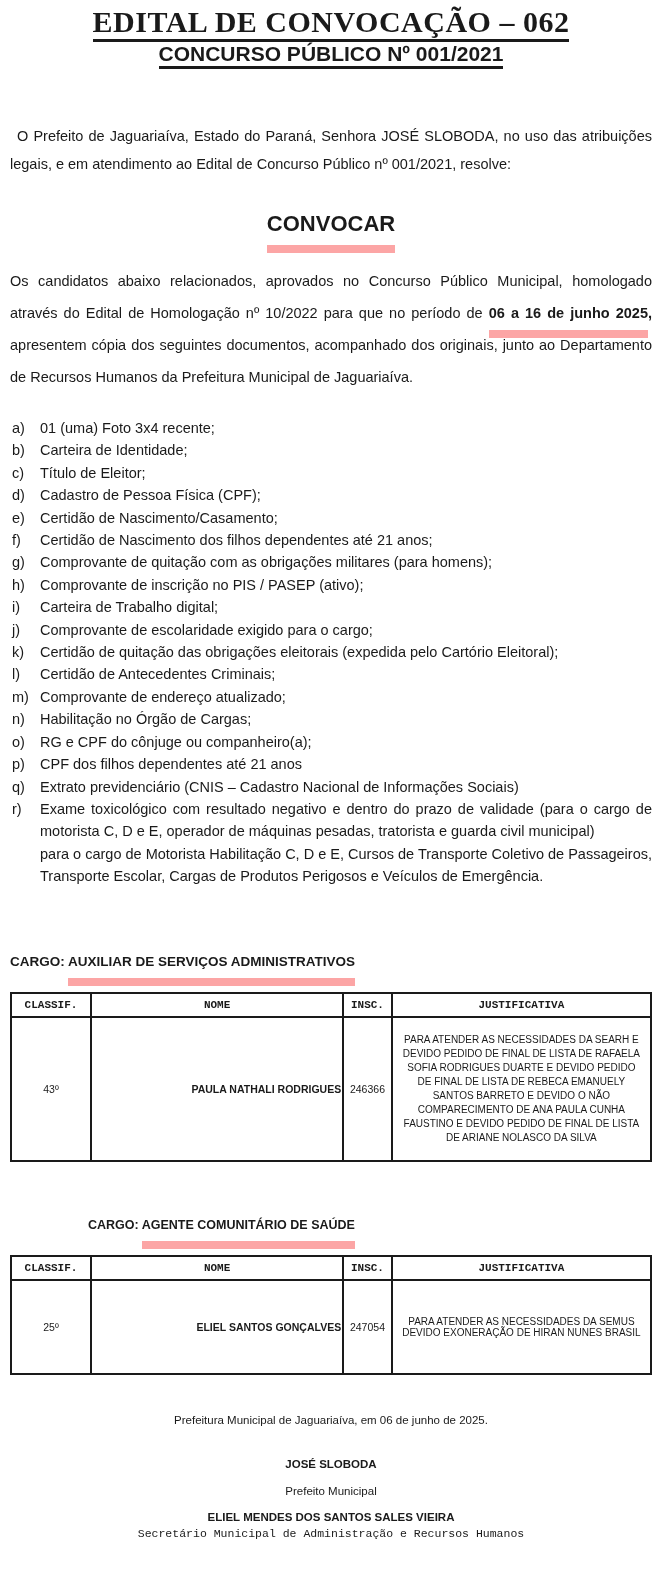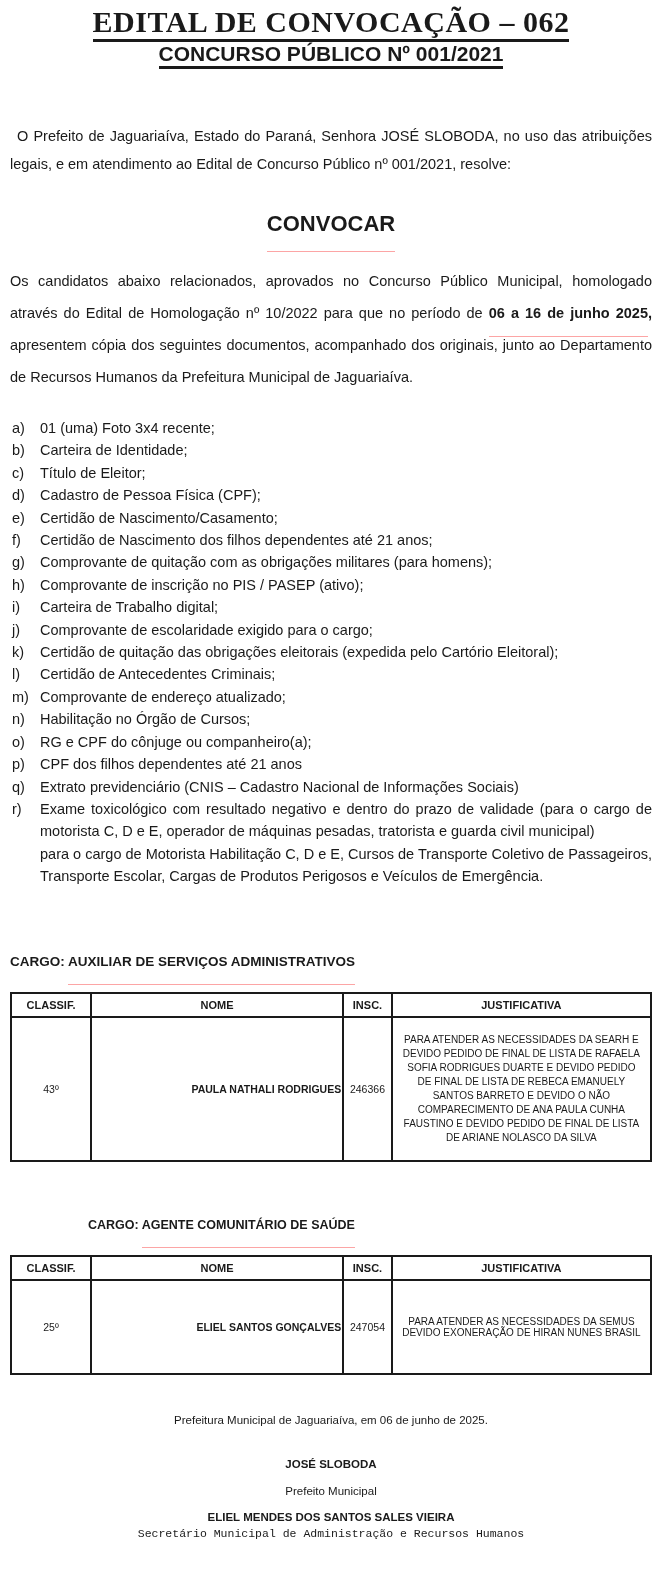--- a/index.html
+++ b/index.html
@@ -9,21 +9,21 @@
     height: 1584px;
     margin: 0 auto;
     background: #ffffff;
     color: #1a1a1a;
     font-family: "Liberation Sans", sans-serif;
     overflow: hidden;
     box-sizing: border-box;
     padding: 0 4px;
   }
   .u3 { border-bottom: 3px solid #1a1a1a; padding-bottom: 1px; }
-  .u2 { border-bottom: 1px solid #fca5a5; padding-bottom: 15px; }
+  .u2 { border-bottom: 8px solid #fca5a5; padding-bottom: 9px; }
 
   .doc-title {
     margin-top: 5px;
     text-align: center;
     font-family: "Liberation Serif", serif;
     font-weight: bold;
     font-size: 30px;
     line-height: 34px;
     letter-spacing: 0.5px;
   }
@@ -87,20 +87,21 @@
   table.doc-table th, table.doc-table td {
     border: 2px solid #1a1a1a;
     vertical-align: middle;
     box-sizing: border-box;
   }
   table.doc-table th {
     font-size: 11px;
     font-weight: bold;
     height: 24px;
     text-align: center;
+    font-family: Liberation Mono, monospace;
   }
   table.doc-table td {
     font-size: 10.5px;
     text-align: center;
   }
   table.doc-table td.col1 { text-align: right; padding-left: 10px; font-weight: bold; }
   table.doc-table td.col3 { line-height: 14px; padding: 6px 8px; font-size: 10px; }
   table.doc-table th:nth-child(1) { width: 12.5%; }
   table.doc-table th:nth-child(2) { width: 39.4%; }
   table.doc-table th:nth-child(3) { width: 7.6%; }
@@ -159,21 +160,21 @@
       <div class="doc-item"><span class="doc-marker">d)</span><span>Cadastro de Pessoa Física (CPF);</span></div>
       <div class="doc-item"><span class="doc-marker">e)</span><span>Certidão de Nascimento/Casamento;</span></div>
       <div class="doc-item"><span class="doc-marker">f)</span><span>Certidão de Nascimento dos filhos dependentes até 21 anos;</span></div>
       <div class="doc-item"><span class="doc-marker">g)</span><span>Comprovante de quitação com as obrigações militares (para homens);</span></div>
       <div class="doc-item"><span class="doc-marker">h)</span><span>Comprovante de inscrição no PIS / PASEP (ativo);</span></div>
       <div class="doc-item"><span class="doc-marker">i)</span><span>Carteira de Trabalho digital;</span></div>
       <div class="doc-item"><span class="doc-marker">j)</span><span>Comprovante de escolaridade exigido para o cargo;</span></div>
       <div class="doc-item"><span class="doc-marker">k)</span><span>Certidão de quitação das obrigações eleitorais (expedida pelo Cartório Eleitoral);</span></div>
       <div class="doc-item"><span class="doc-marker">l)</span><span>Certidão de Antecedentes Criminais;</span></div>
       <div class="doc-item"><span class="doc-marker">m)</span><span>Comprovante de endereço atualizado;</span></div>
-      <div class="doc-item"><span class="doc-marker">n)</span><span>Habilitação no Órgão de Cursos;</span></div>
+      <div class="doc-item"><span class="doc-marker">n)</span><span>Habilitação no Órgão de Cargas;</span></div>
       <div class="doc-item"><span class="doc-marker">o)</span><span>RG e CPF do cônjuge ou companheiro(a);</span></div>
       <div class="doc-item"><span class="doc-marker">p)</span><span>CPF dos filhos dependentes até 21 anos</span></div>
       <div class="doc-item"><span class="doc-marker">q)</span><span>Extrato previdenciário (CNIS – Cadastro Nacional de Informações Sociais)</span></div>
       <div class="doc-item"><span class="doc-marker">r)</span><span>Exame toxicológico com resultado negativo e dentro do prazo de validade (para o cargo de motorista C, D e E, operador de máquinas pesadas, tratorista e guarda civil municipal)<br>para o cargo de Motorista Habilitação C, D e E, Cursos de Transporte Coletivo de Passageiros, Transporte Escolar, Cargas de Produtos Perigosos e Veículos de Emergência.</span></div>
     </div>
 
   <div class="cargo-heading">
     <span>CARGO: </span><span class="u2">AUXILIAR DE SERVIÇOS ADMINISTRATIVOS</span>
   </div>
 

